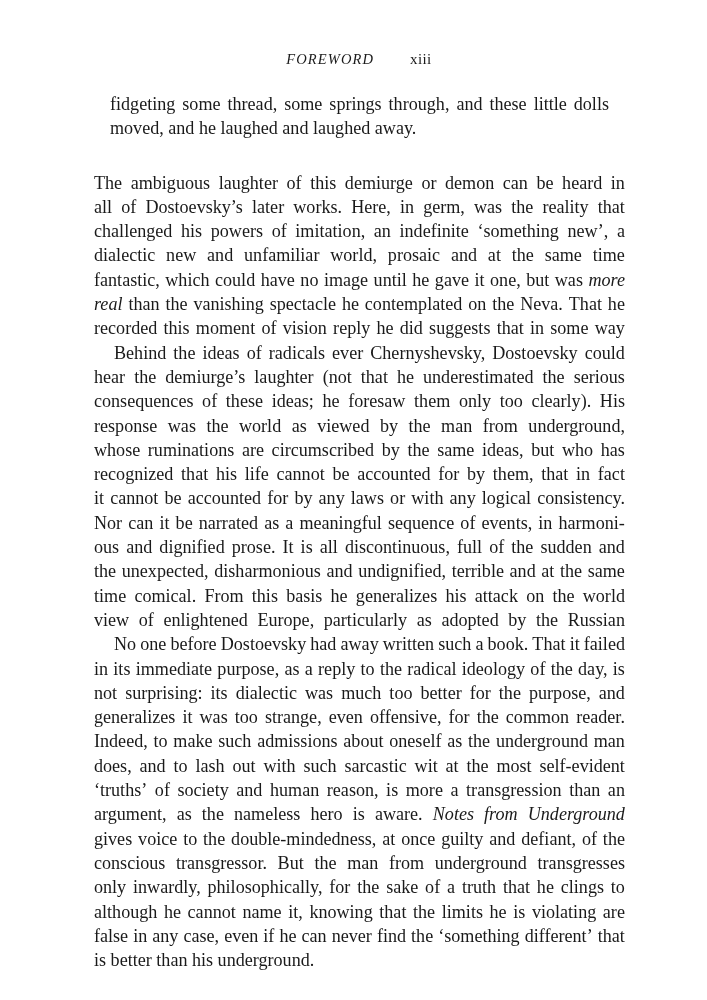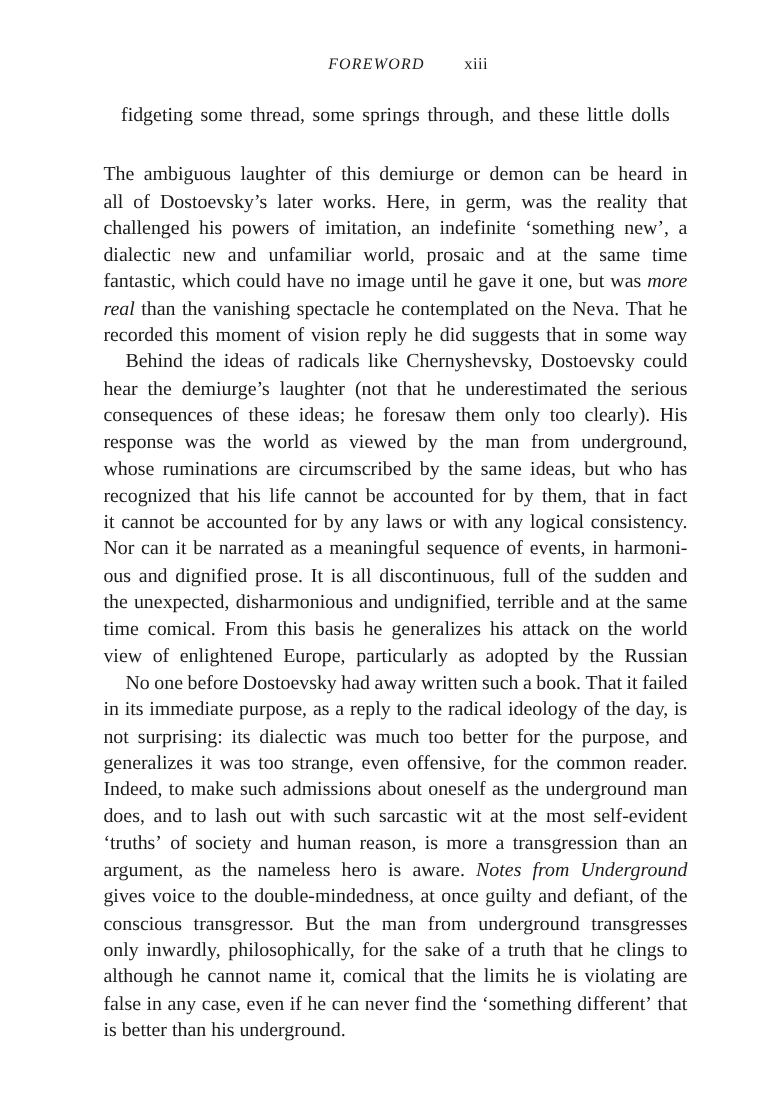--- a/index.html
+++ b/index.html
@@ -19,21 +19,21 @@
     position: absolute;
     left: 0; top: 0;
     width: 707px;
     height: 1000px;
     overflow: hidden;
   }
 
   
   .running-head {
     position: absolute;
-    left: 106px;
+    left: 94px;
     top: 50px;
     width: 530px;
     height: 22px;
     text-align: center;
     white-space: nowrap;
   }
   .rh-title {
     font-style: italic;
     font-size: 14.5px;
     letter-spacing: 1.1px;
@@ -97,36 +97,37 @@
 <div class="page">
 
   <div class="running-head">
     <span class="rh-title">FOREWORD</span><span class="rh-folio">xiii</span>
   </div>
 
   <div class="textblock">
 
     <blockquote class="quote">
       <span class="ln just"><span>fidgeting</span><span>some</span><span>thread,</span><span>some</span><span>springs</span><span>through,</span><span>and</span><span>these</span><span>little</span><span>dolls</span></span>
+      <span class="ln last">moved, and he laughed and laughed away.</span>
     </blockquote>
 
     <div class="gap-after-quote"></div>
 
     <p class="para">
       <span class="ln just"><span>The</span><span>ambiguous</span><span>laughter</span><span>of</span><span>this</span><span>demiurge</span><span>or</span><span>demon</span><span>can</span><span>be</span><span>heard</span><span>in</span></span>
       <span class="ln just"><span>all</span><span>of</span><span>Dostoevsky’s</span><span>later</span><span>works.</span><span>Here,</span><span>in</span><span>germ,</span><span>was</span><span>the</span><span>reality</span><span>that</span></span>
       <span class="ln just"><span>challenged</span><span>his</span><span>powers</span><span>of</span><span>imitation,</span><span>an</span><span>indefinite</span><span>‘something</span><span>new’,</span><span>a</span></span>
       <span class="ln just"><span>dialectic</span><span>new</span><span>and</span><span>unfamiliar</span><span>world,</span><span>prosaic</span><span>and</span><span>at</span><span>the</span><span>same</span><span>time</span></span>
       <span class="ln just"><span>fantastic,</span><span>which</span><span>could</span><span>have</span><span>no</span><span>image</span><span>until</span><span>he</span><span>gave</span><span>it</span><span>one,</span><span>but</span><span>was</span><span><i>more</i></span></span>
       <span class="ln just"><span><i>real</i></span><span>than</span><span>the</span><span>vanishing</span><span>spectacle</span><span>he</span><span>contemplated</span><span>on</span><span>the</span><span>Neva.</span><span>That</span><span>he</span></span>
       <span class="ln just"><span>recorded</span><span>this</span><span>moment</span><span>of</span><span>vision</span><span>reply</span><span>he</span><span>did</span><span>suggests</span><span>that</span><span>in</span><span>some</span><span>way</span></span>
     </p>
 
     <p class="para">
-      <span class="ln just indent"><span>Behind</span><span>the</span><span>ideas</span><span>of</span><span>radicals</span><span>like</span><span>Chernyshevsky,</span><span>Dostoevsky</span><span>could</span></span>
+      <span class="ln just indent"><span>Behind</span><span>the</span><span>ideas</span><span>of</span><span>radicals</span><span>ever</span><span>Chernyshevsky,</span><span>Dostoevsky</span><span>could</span></span>
       <span class="ln just"><span>hear</span><span>the</span><span>demiurge’s</span><span>laughter</span><span>(not</span><span>that</span><span>he</span><span>underestimated</span><span>the</span><span>serious</span></span>
       <span class="ln just"><span>consequences</span><span>of</span><span>these</span><span>ideas;</span><span>he</span><span>foresaw</span><span>them</span><span>only</span><span>too</span><span>clearly).</span><span>His</span></span>
       <span class="ln just"><span>response</span><span>was</span><span>the</span><span>world</span><span>as</span><span>viewed</span><span>by</span><span>the</span><span>man</span><span>from</span><span>underground,</span></span>
       <span class="ln just"><span>whose</span><span>ruminations</span><span>are</span><span>circumscribed</span><span>by</span><span>the</span><span>same</span><span>ideas,</span><span>but</span><span>who</span><span>has</span></span>
       <span class="ln just"><span>recognized</span><span>that</span><span>his</span><span>life</span><span>cannot</span><span>be</span><span>accounted</span><span>for</span><span>by</span><span>them,</span><span>that</span><span>in</span><span>fact</span></span>
       <span class="ln just"><span>it</span><span>cannot</span><span>be</span><span>accounted</span><span>for</span><span>by</span><span>any</span><span>laws</span><span>or</span><span>with</span><span>any</span><span>logical</span><span>consistency.</span></span>
       <span class="ln just"><span>Nor</span><span>can</span><span>it</span><span>be</span><span>narrated</span><span>as</span><span>a</span><span>meaningful</span><span>sequence</span><span>of</span><span>events,</span><span>in</span><span>harmoni-</span></span>
       <span class="ln just"><span>ous</span><span>and</span><span>dignified</span><span>prose.</span><span>It</span><span>is</span><span>all</span><span>discontinuous,</span><span>full</span><span>of</span><span>the</span><span>sudden</span><span>and</span></span>
       <span class="ln just"><span>the</span><span>unexpected,</span><span>disharmonious</span><span>and</span><span>undignified,</span><span>terrible</span><span>and</span><span>at</span><span>the</span><span>same</span></span>
       <span class="ln just"><span>time</span><span>comical.</span><span>From</span><span>this</span><span>basis</span><span>he</span><span>generalizes</span><span>his</span><span>attack</span><span>on</span><span>the</span><span>world</span></span>
@@ -138,19 +139,19 @@
       <span class="ln just"><span>in</span><span>its</span><span>immediate</span><span>purpose,</span><span>as</span><span>a</span><span>reply</span><span>to</span><span>the</span><span>radical</span><span>ideology</span><span>of</span><span>the</span><span>day,</span><span>is</span></span>
       <span class="ln just"><span>not</span><span>surprising:</span><span>its</span><span>dialectic</span><span>was</span><span>much</span><span>too</span><span>better</span><span>for</span><span>the</span><span>purpose,</span><span>and</span></span>
       <span class="ln just"><span>generalizes</span><span>it</span><span>was</span><span>too</span><span>strange,</span><span>even</span><span>offensive,</span><span>for</span><span>the</span><span>common</span><span>reader.</span></span>
       <span class="ln just"><span>Indeed,</span><span>to</span><span>make</span><span>such</span><span>admissions</span><span>about</span><span>oneself</span><span>as</span><span>the</span><span>underground</span><span>man</span></span>
       <span class="ln just"><span>does,</span><span>and</span><span>to</span><span>lash</span><span>out</span><span>with</span><span>such</span><span>sarcastic</span><span>wit</span><span>at</span><span>the</span><span>most</span><span>self-evident</span></span>
       <span class="ln just"><span>‘truths’</span><span>of</span><span>society</span><span>and</span><span>human</span><span>reason,</span><span>is</span><span>more</span><span>a</span><span>transgression</span><span>than</span><span>an</span></span>
       <span class="ln just"><span>argument,</span><span>as</span><span>the</span><span>nameless</span><span>hero</span><span>is</span><span>aware.</span><span><i>Notes</i></span><span><i>from</i></span><span><i>Underground</i></span></span>
       <span class="ln just"><span>gives</span><span>voice</span><span>to</span><span>the</span><span>double-mindedness,</span><span>at</span><span>once</span><span>guilty</span><span>and</span><span>defiant,</span><span>of</span><span>the</span></span>
       <span class="ln just"><span>conscious</span><span>transgressor.</span><span>But</span><span>the</span><span>man</span><span>from</span><span>underground</span><span>transgresses</span></span>
       <span class="ln just"><span>only</span><span>inwardly,</span><span>philosophically,</span><span>for</span><span>the</span><span>sake</span><span>of</span><span>a</span><span>truth</span><span>that</span><span>he</span><span>clings</span><span>to</span></span>
-      <span class="ln just"><span>although</span><span>he</span><span>cannot</span><span>name</span><span>it,</span><span>comical</span><span>that</span><span>the</span><span>limits</span><span>he</span><span>is</span><span>violating</span><span>are</span></span>
+      <span class="ln just"><span>although</span><span>he</span><span>cannot</span><span>name</span><span>it,</span><span>knowing</span><span>that</span><span>the</span><span>limits</span><span>he</span><span>is</span><span>violating</span><span>are</span></span>
       <span class="ln just"><span>false</span><span>in</span><span>any</span><span>case,</span><span>even</span><span>if</span><span>he</span><span>can</span><span>never</span><span>find</span><span>the</span><span>‘something</span><span>different’</span><span>that</span></span>
       <span class="ln last">is better than his underground.</span>
     </p>
 
   </div>
 </div>
 
 </body></html>

